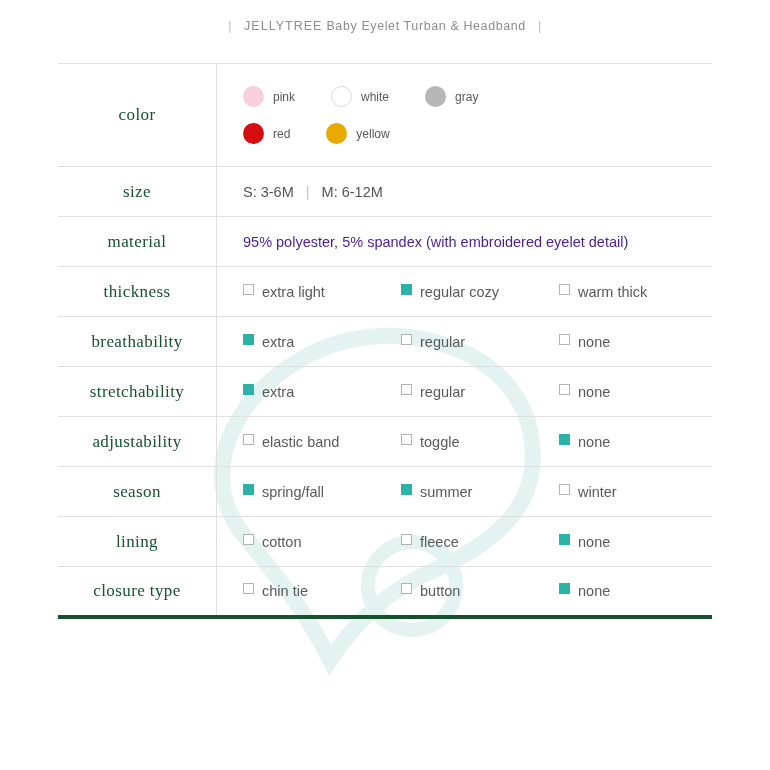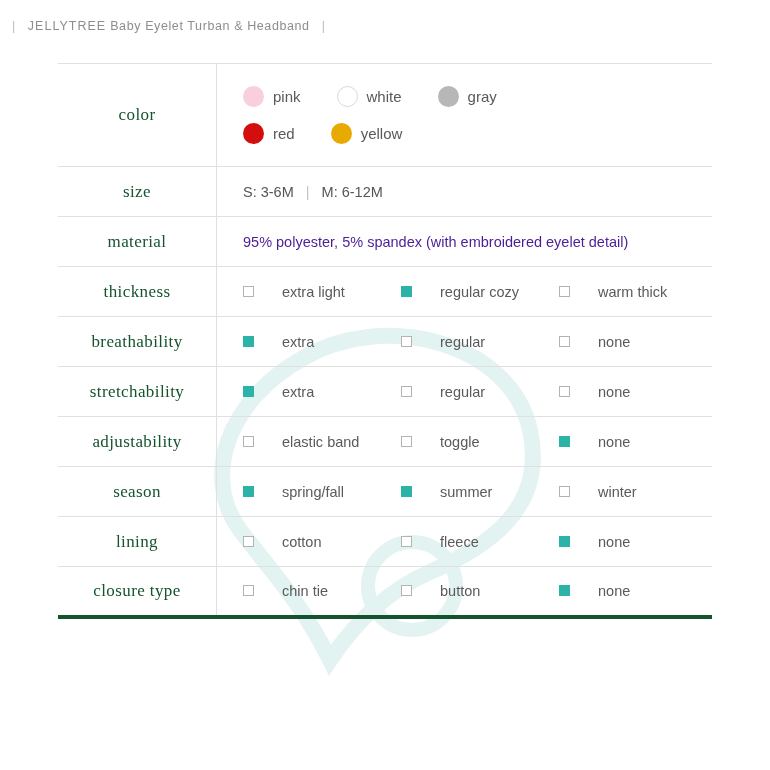--- a/index.html
+++ b/index.html
@@ -26,21 +26,21 @@
     pointer-events: none;
     z-index: 0;
   }
 
   .page {
     position: relative;
     z-index: 1;
   }
 
   .brand-bar {
-    text-align: left;
+    text-align: center;
     padding-top: 19px;
     font-size: 12.5px;
     letter-spacing: 0.6px;
     color: #8d8d8d;
     font-family: "Liberation Sans", sans-serif;
   }
   .brand-bar .pipe {
     color: #bdbdbd;
     padding: 0 12px;
     font-size: 12.5px;
@@ -107,39 +107,37 @@
     height: 21px;
     border-radius: 50%;
     margin-right: 9px;
     display: inline-block;
   }
   .dot.pink   { background: #f9cfdd; }
   .dot.white  { background: #ffffff; border: 1px solid #d8d8d8; width: 19px; height: 19px;}
   .dot.gray   { background: #b7b7b7; }
   .dot.red    { background: #d40e0e; }
   .dot.yellow { background: #e8aa00; }
-  .color-name { font-size: 15px; color: #595959; }
+  .color-name { font-size: 12px; color: #595959; }
 
   
   .size-line { font-size: 14.5px; color: #555; }
   .size-line .sep { color: #c4c4c4; padding: 0 12px; }
 
   .material-line { font-size: 14.5px; color: #4c1d95; }
 
   
   .opts {
     display: flex;
     align-items: center;
   }
   .opt {
     display: flex;
-    align-items: center;
     width: 158px;
     flex: 0 0 158px;
-    gap: 20px;
   }
   .opt .box {
     width: 11px;
     height: 11px;
     border: 1px solid #b3b3b3;
     margin-right: 8px;
     display: inline-block;
     background: #fff;
     box-sizing: border-box;
   }

